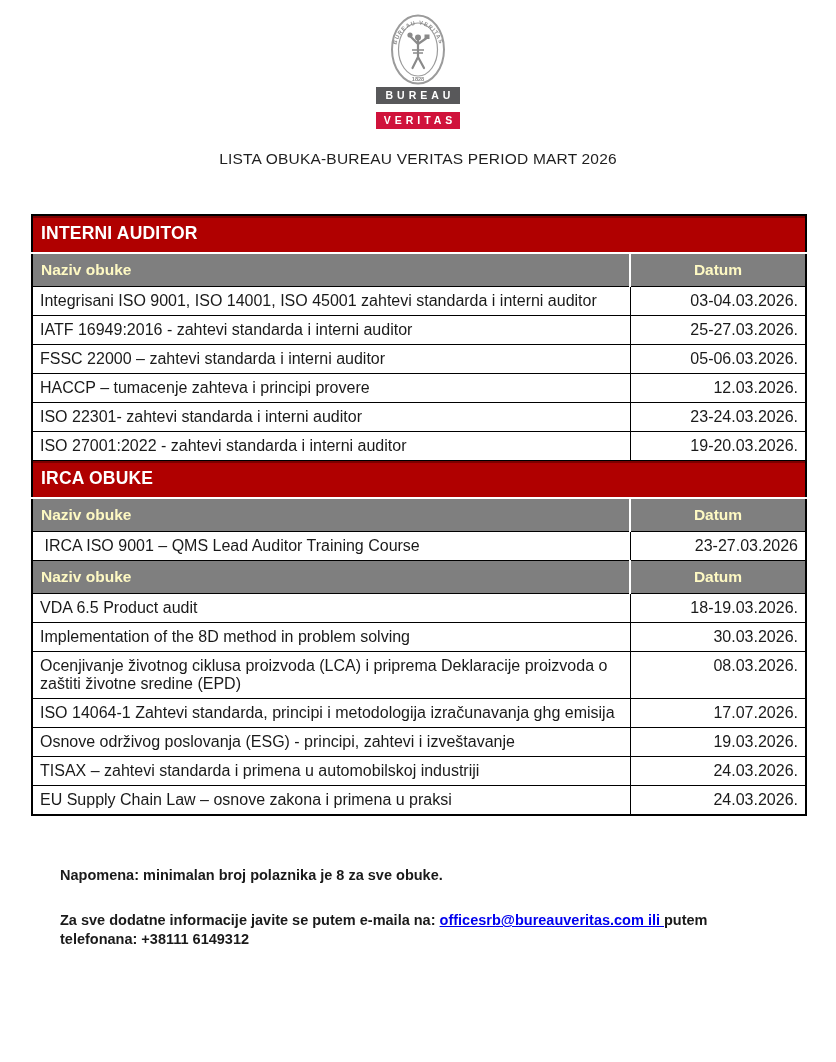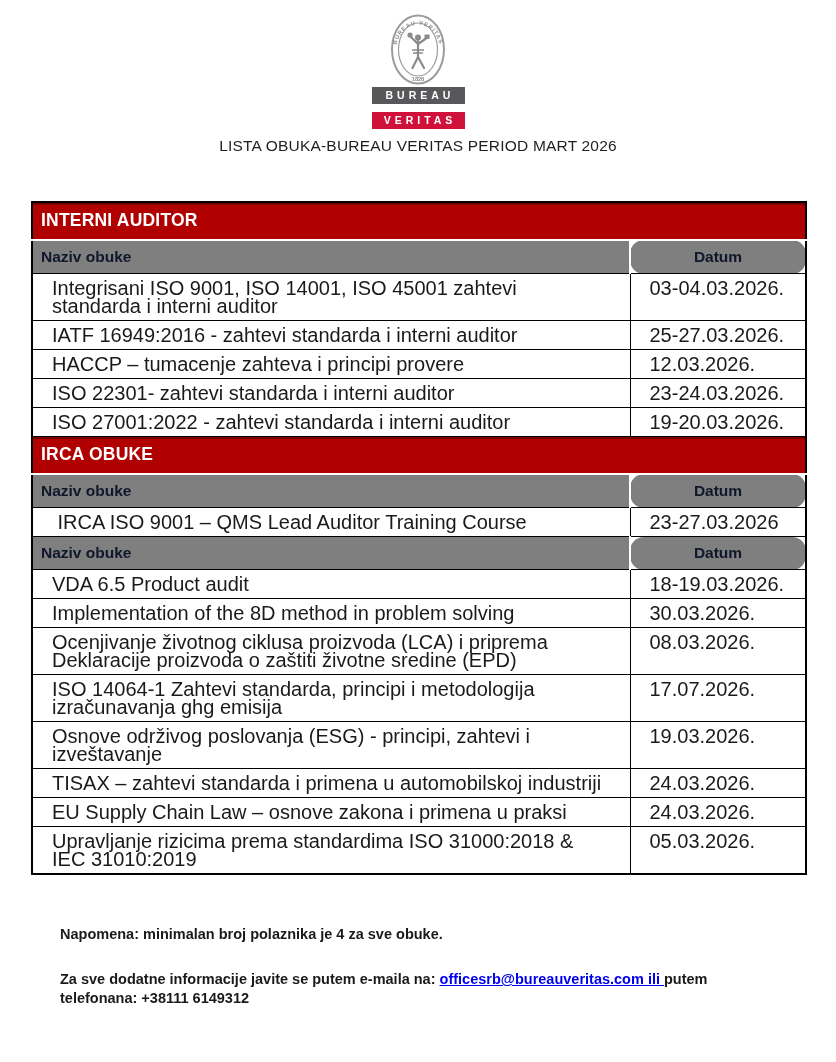--- a/index.html
+++ b/index.html
@@ -15,56 +15,56 @@
     width:836px;height:1062px;overflow:hidden;background:#ffffff;
     font-family:"Liberation Sans","DejaVu Sans",sans-serif;color:#1a1a1a;
   }
   .page{position:relative;width:836px;height:1062px;}
 
   
   .doc-header{text-align:center;padding-top:13px;}
   .logo{display:inline-block;text-align:center;}
   .logo-emblem{display:block;margin:0 auto;}
   .logo-band{
-    width:93px;height:17px;margin:8px auto;color:#ffffff;
+    width:84px;height:17px;margin:8px auto;color:#ffffff;
     font-size:10.5px;font-weight:bold;letter-spacing:4px;
     line-height:17px;text-align:center;text-indent:4px;
   }
   .logo-band.bureau{background:var(--brand-gray);margin-top:1px;}
   .logo-band.veritas{background:var(--brand-red);margin-top:1px;}
-  .doc-title{font-size:15.5px;color:#1f1f1f;letter-spacing:0.2px;}
+  .doc-title{margin-top:13px;font-size:15.5px;color:#1f1f1f;letter-spacing:0.2px;}
 
   
   table.schedule{
     table-layout:fixed;border-collapse:collapse;
     width:774px;margin:46px 0 0 31px;
     border:2px solid #000000;
   }
   col.c-name{width:598px;}
   col.c-date{width:176px;}
 
   tr.section-band td{
     background:var(--band-red);color:#ffffff;font-weight:bold;
     font-size:17.5px;padding:7px 17px 8px 8px;
     border:1px solid #000000;border-bottom:2px solid #ffffff;
     box-shadow:inset 0 2px 0 rgba(80,0,0,0.55);
     letter-spacing:0.2px;
   }
   tr.col-header td{
-    background:var(--header-gray);color:#0f172a;font-weight:bold;
+    background:var(--header-gray);color:#fef9c3;font-weight:bold;
     font-size:15.5px;padding:7px 8px;border:1px solid #000000;
     border-bottom:1px solid #000000;
   }
-  tr.col-header td.date-h{text-align:center;border-left:2px solid #ffffff;border-radius:14px;}
+  tr.col-header td.date-h{text-align:center;border-left:2px solid #ffffff;}
   tr.data-row td{
-    border:1px solid #000000;font-size:20px;line-height:18px;
-    padding:5px 19px;vertical-align:top;background:#ffffff;
+    border:1px solid #000000;font-size:16px;line-height:18px;
+    padding:5px 7px;vertical-align:top;background:#ffffff;
   }
   tr.data-row td.name{white-space:pre-wrap;}
-  tr.data-row td.date{white-space:nowrap;}
+  tr.data-row td.date{text-align:right;white-space:nowrap;}
 
   
   .doc-footer{margin:50px 0 0 60px;width:720px;font-weight:bold;font-size:14.5px;line-height:19px;}
   .doc-footer .note{margin:0 0 26px 0;}
   .doc-footer .contact{margin:0;}
   .email-link{color:var(--link-blue);text-decoration:underline;font-weight:bold;cursor:pointer;}
 </style>
 </head>
 <body>
 
@@ -109,20 +109,24 @@
         </tr>
         <tr class="data-row">
           <td class="name">Integrisani ISO 9001, ISO 14001, ISO 45001 zahtevi standarda i interni auditor</td>
           <td class="date">03-04.03.2026.</td>
         </tr>
         <tr class="data-row">
           <td class="name">IATF 16949:2016 - zahtevi standarda i interni auditor</td>
           <td class="date">25-27.03.2026.</td>
         </tr>
         <tr class="data-row">
+          <td class="name">FSSC 22000 – zahtevi standarda i interni auditor</td>
+          <td class="date">05-06.03.2026.</td>
+        </tr>
+        <tr class="data-row">
           <td class="name">HACCP – tumacenje zahteva i principi provere</td>
           <td class="date">12.03.2026.</td>
         </tr>
         <tr class="data-row">
           <td class="name">ISO 22301- zahtevi standarda i interni auditor</td>
           <td class="date">23-24.03.2026.</td>
         </tr>
         <tr class="data-row">
           <td class="name">ISO 27001:2022 - zahtevi standarda i interni auditor</td>
           <td class="date">19-20.03.2026.</td>
@@ -163,27 +167,23 @@
           <td class="date">19.03.2026.</td>
         </tr>
         <tr class="data-row">
           <td class="name">TISAX – zahtevi standarda i primena u automobilskoj industriji</td>
           <td class="date">24.03.2026.</td>
         </tr>
         <tr class="data-row">
           <td class="name">EU Supply Chain Law – osnove zakona i primena u praksi</td>
           <td class="date">24.03.2026.</td>
         </tr>
-        <tr class="data-row">
-          <td class="name">Upravljanje rizicima prema standardima ISO 31000:2018 &amp; IEC 31010:2019</td>
-          <td class="date">05.03.2026.</td>
-        </tr>
       </tbody>
   </table>
 
   <div class="doc-footer">
-    <p class="note">Napomena: minimalan broj polaznika je 4 za sve obuke.</p>
+    <p class="note">Napomena: minimalan broj polaznika je 8 za sve obuke.</p>
     <p class="contact"><span>Za sve dodatne informacije javite se putem e-maila na: </span><a class="email-link" href="#">officesrb@bureauveritas.com ili </a><span>putem</span><br>
       <span>telefonana: +38111 6149312</span>
     </p>
   </div>
 
 </div>
 
 </body></html>

